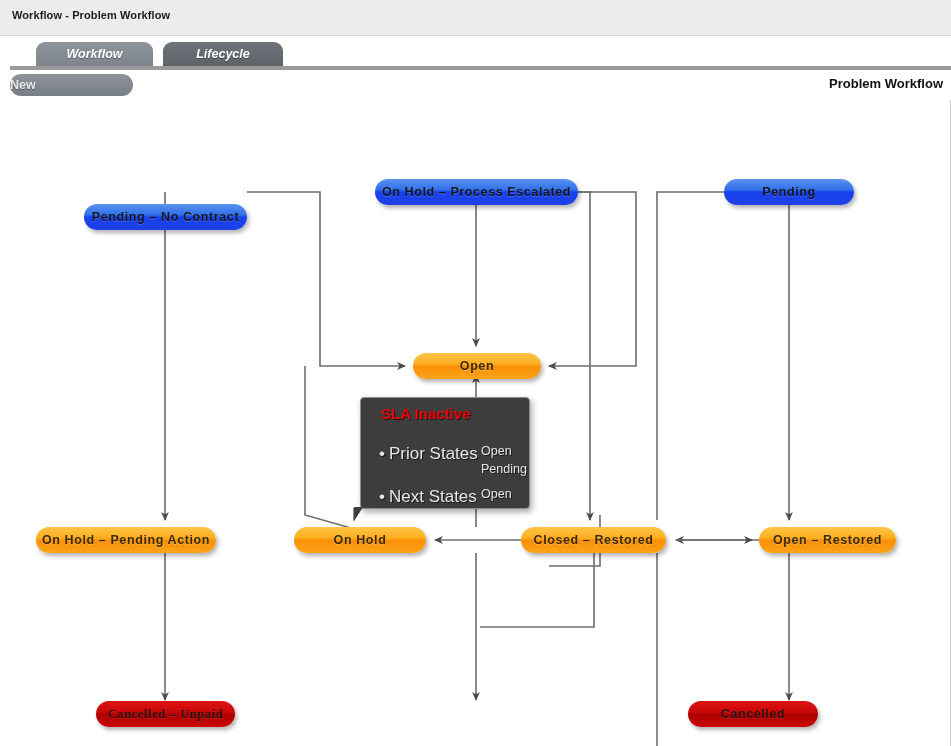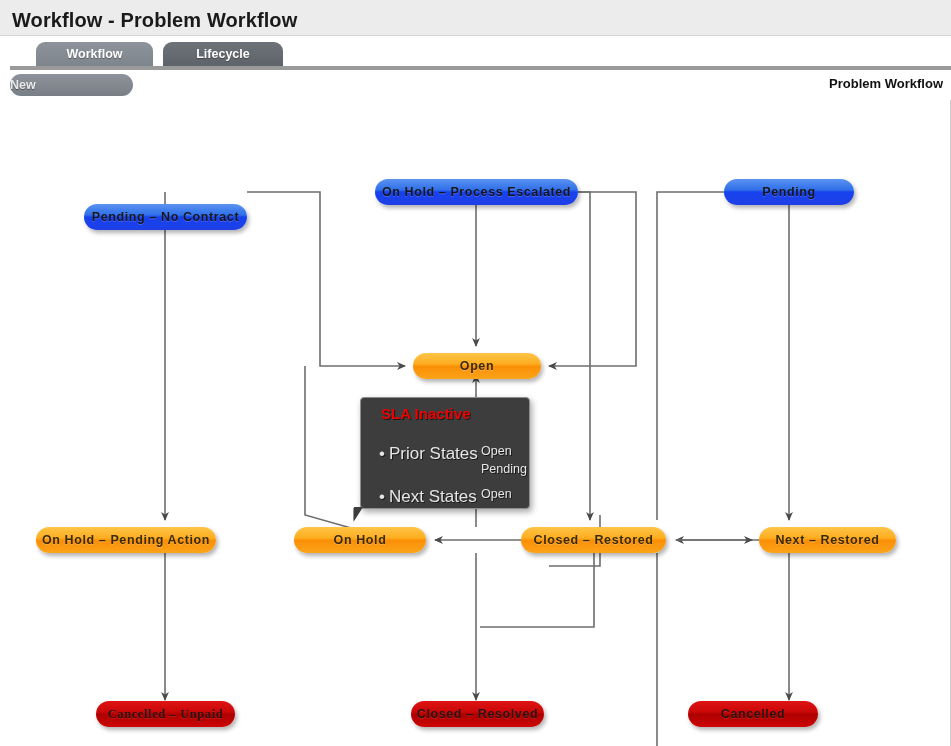--- a/index.html
+++ b/index.html
@@ -20,33 +20,34 @@
     position: absolute;
     left: 0; top: 0;
     width: 951px; height: 36px;
     background: #ececec;
     border-bottom: 1px solid #d4d4d4;
     box-sizing: border-box;
   }
   #titlebar .title-text {
     position: absolute;
     left: 12px; top: 9px;
-    font-size: 20px;
+    font-size: 11px;
     font-weight: bold;
     color: #1a1a1a;
     letter-spacing: 0.1px;
     white-space: nowrap;
   }
 
   
   #tabstrip {
     position: absolute;
     left: 0; top: 36px;
     width: 951px; height: 31px;
     background: #ffffff;
+    font-style: italic;
   }
   .tab {
     position: absolute;
     top: 6px;
     height: 25px;
     border-radius: 9px 9px 0 0;
     color: #ffffff;
     font-size: 12.5px;
     font-weight: bold;
     text-align: center;
@@ -275,24 +276,23 @@
   </svg>
 
   <div class="node blue" style="left:84px;  top:79px;  width:163px;margin-top:25px;">Pending – No Contract</div>
   <div class="node blue" style="left:375px; top:79px;  width:203px;">On Hold – Process Escalated</div>
   <div class="node blue" style="left:724px; top:79px;  width:130px;">Pending</div>
 
   <div class="node orange" style="left:413px; top:253px; width:128px;">Open</div>
   <div class="node orange" style="left:36px;  top:427px; width:180px;">On Hold – Pending Action</div>
   <div class="node orange" style="left:294px; top:427px; width:132px;">On Hold</div>
   <div class="node orange" style="left:521px; top:427px; width:145px;">Closed – Restored</div>
-  <div class="node orange" style="left:759px; top:427px; width:137px;">Next – Restored</div>
+  <div class="node orange" style="left:759px; top:427px; width:137px;">Open – Restored</div>
 
   <div class="node red" style="left:96px;  top:601px; width:139px;font-family:Liberation Serif, serif;">Cancelled – Unpaid</div>
-  <div class="node red" style="left:411px; top:601px; width:133px;">Closed – Resolved</div>
   <div class="node red" style="left:688px; top:601px; width:130px;">Cancelled</div>
 
   <div id="tooltip">
     <div class="tip-title">SLA Inactive</div>
 
     <div class="tip-row" id="tip-prior">
       <span class="bullet">•</span><span class="lbl">Prior States</span>
     </div>
     <div class="tip-cont" id="tip-prior-v1-wrap" style="top:46px;">Open</div>
     <div class="tip-cont" id="tip-prior2" style="top:64px;">Pending</div>

